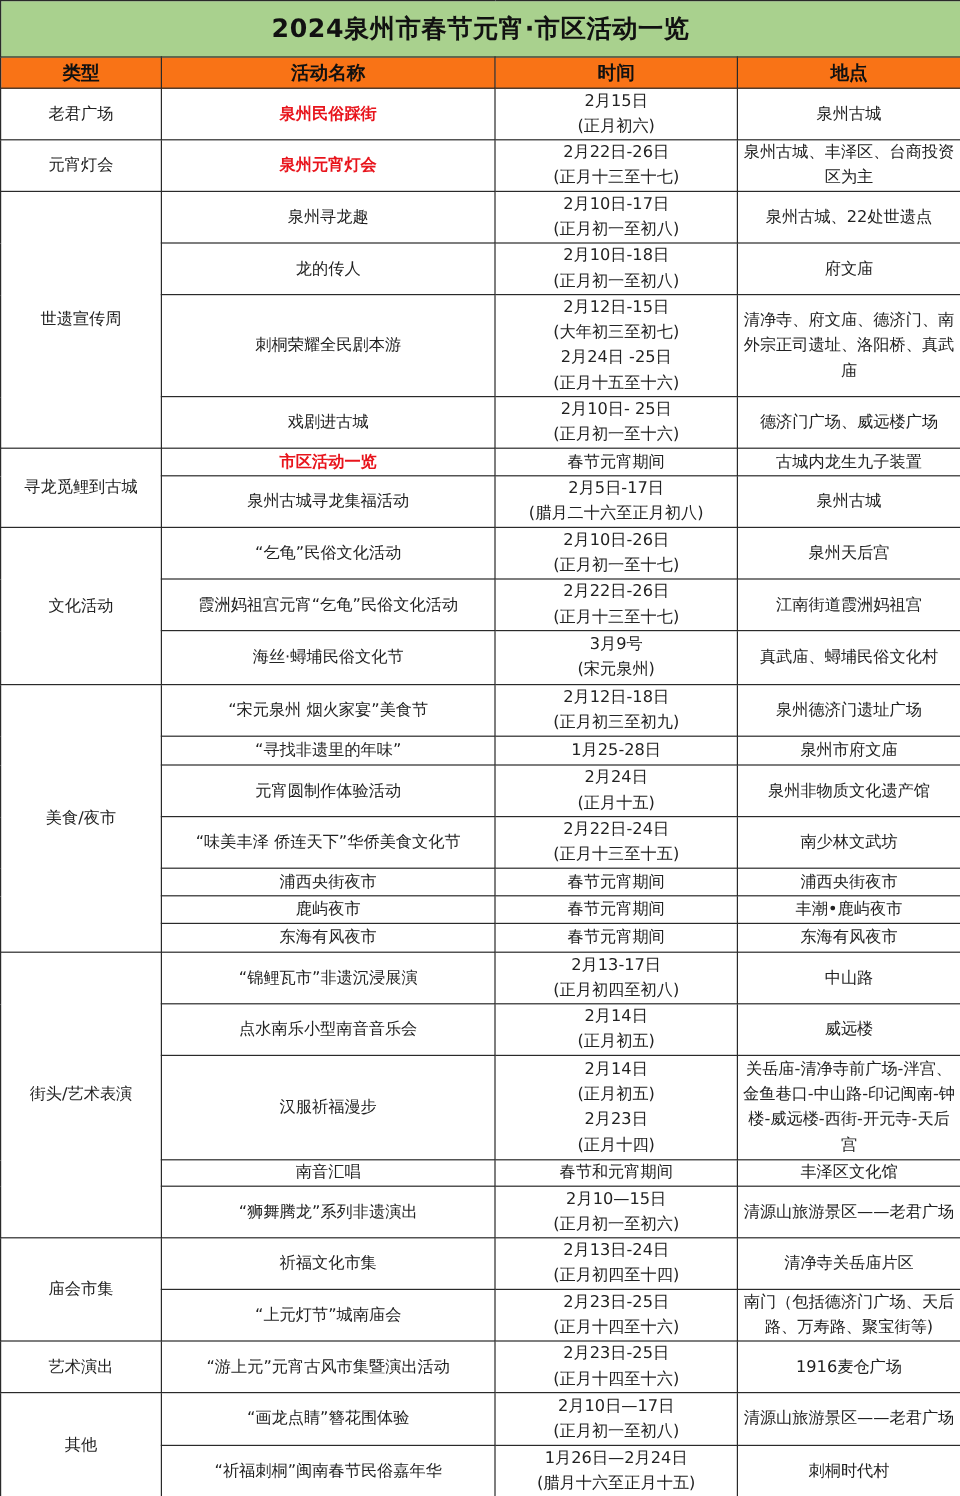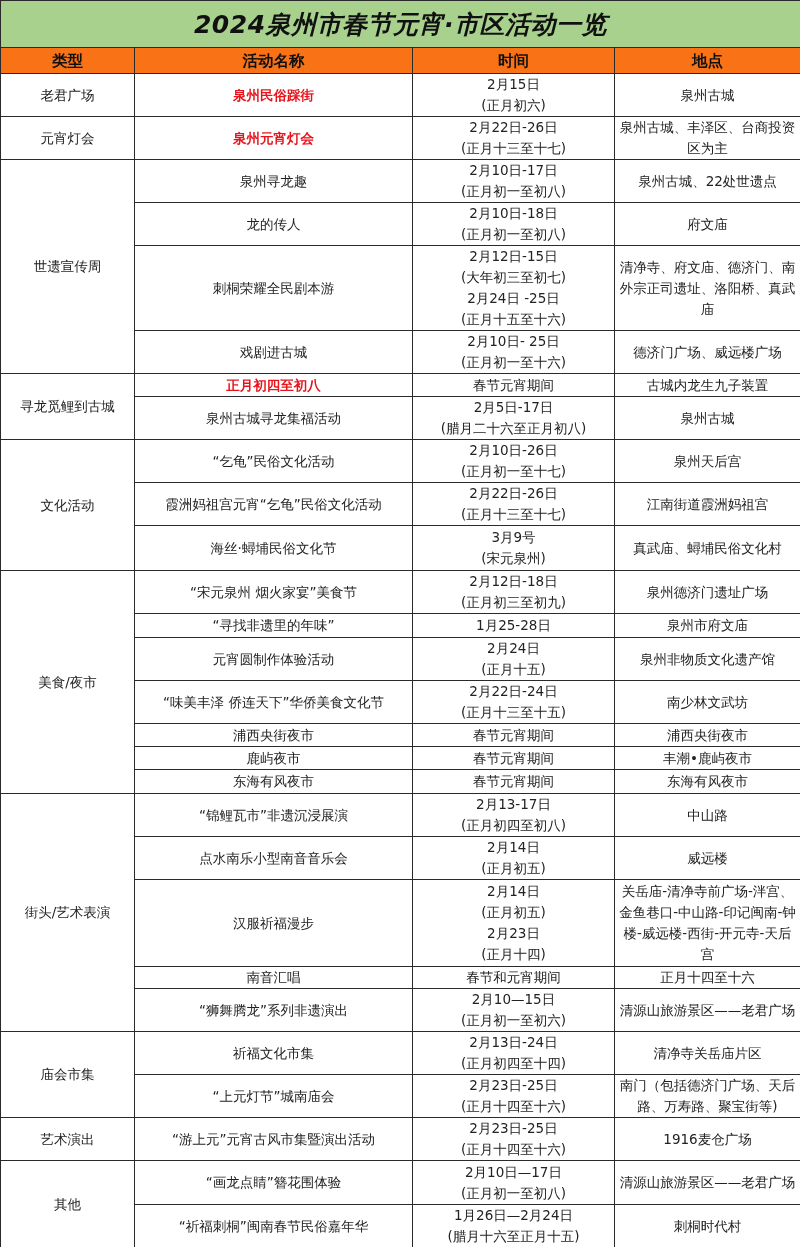--- a/index.html
+++ b/index.html
@@ -1,19 +1,19 @@
 <!DOCTYPE html>
 <html><head>
 <meta charset="utf-8">
 <style>
   html, body { margin: 0; padding: 0; background: #ffffff; }
   body { width: 800px; height: 1247px; overflow: hidden; font-family: "DejaVu Sans", "Liberation Sans", sans-serif; color: #222; }
   table { border-collapse: collapse; width: 800px; table-layout: fixed; }
   td, th { border: 1px solid #2a2a2a; text-align: center; vertical-align: middle; padding: 0 2px; font-size: 13.5px; line-height: 21px; font-weight: normal; }
-  .title { background: #a9d18e; height: 46px; font-size: 25px; font-weight: bold; color: #111; letter-spacing: 0.5px; font-style: italic; }
+  .title { background: #a9d18e; height: 46px; font-size: 21px; font-weight: bold; color: #111; letter-spacing: 0.5px; }
   .head th { background: #f97316; height: 25px; font-size: 15.5px; font-weight: bold; color: #111; line-height: 22px; }
   .red { color: #e8141c; font-weight: bold; }
   .loc { line-height: 21px; }
   .time-line { display: block; }
 </style>
 </head>
 <body>
 
 <table>
   <colgroup>
@@ -82,21 +82,21 @@
       <tr style="height: 43px;">
         <td>戏剧进古城</td>
         <td>
           <span class="time-line">2月10日- 25日</span>
           <span class="time-line">(正月初一至十六)</span>
         </td>
         <td class="loc">德济门广场、威远楼广场</td>
       </tr>
       <tr style="height: 23px;">
         <td rowspan="2">寻龙觅鲤到古城</td>
-        <td class="red">正月初四至初八</td>
+        <td class="red">市区活动一览</td>
         <td>
           <span class="time-line">春节元宵期间</span>
         </td>
         <td class="loc">古城内龙生九子装置</td>
       </tr>
       <tr style="height: 43px;">
         <td>泉州古城寻龙集福活动</td>
         <td>
           <span class="time-line">2月5日-17日</span>
           <span class="time-line">(腊月二十六至正月初八)</span>
@@ -206,21 +206,21 @@
           <span class="time-line">2月23日</span>
           <span class="time-line">(正月十四)</span>
         </td>
         <td class="loc">关岳庙-清净寺前广场-泮宫、金鱼巷口-中山路-印记闽南-钟楼-威远楼-西街-开元寺-天后宫</td>
       </tr>
       <tr style="height: 22px;">
         <td>南音汇唱</td>
         <td>
           <span class="time-line">春节和元宵期间</span>
         </td>
-        <td class="loc">正月十四至十六</td>
+        <td class="loc">丰泽区文化馆</td>
       </tr>
       <tr style="height: 43px;">
         <td>“狮舞腾龙”系列非遗演出</td>
         <td>
           <span class="time-line">2月10—15日</span>
           <span class="time-line">(正月初一至初六)</span>
         </td>
         <td class="loc">清源山旅游景区——老君广场</td>
       </tr>
       <tr style="height: 43px;">

